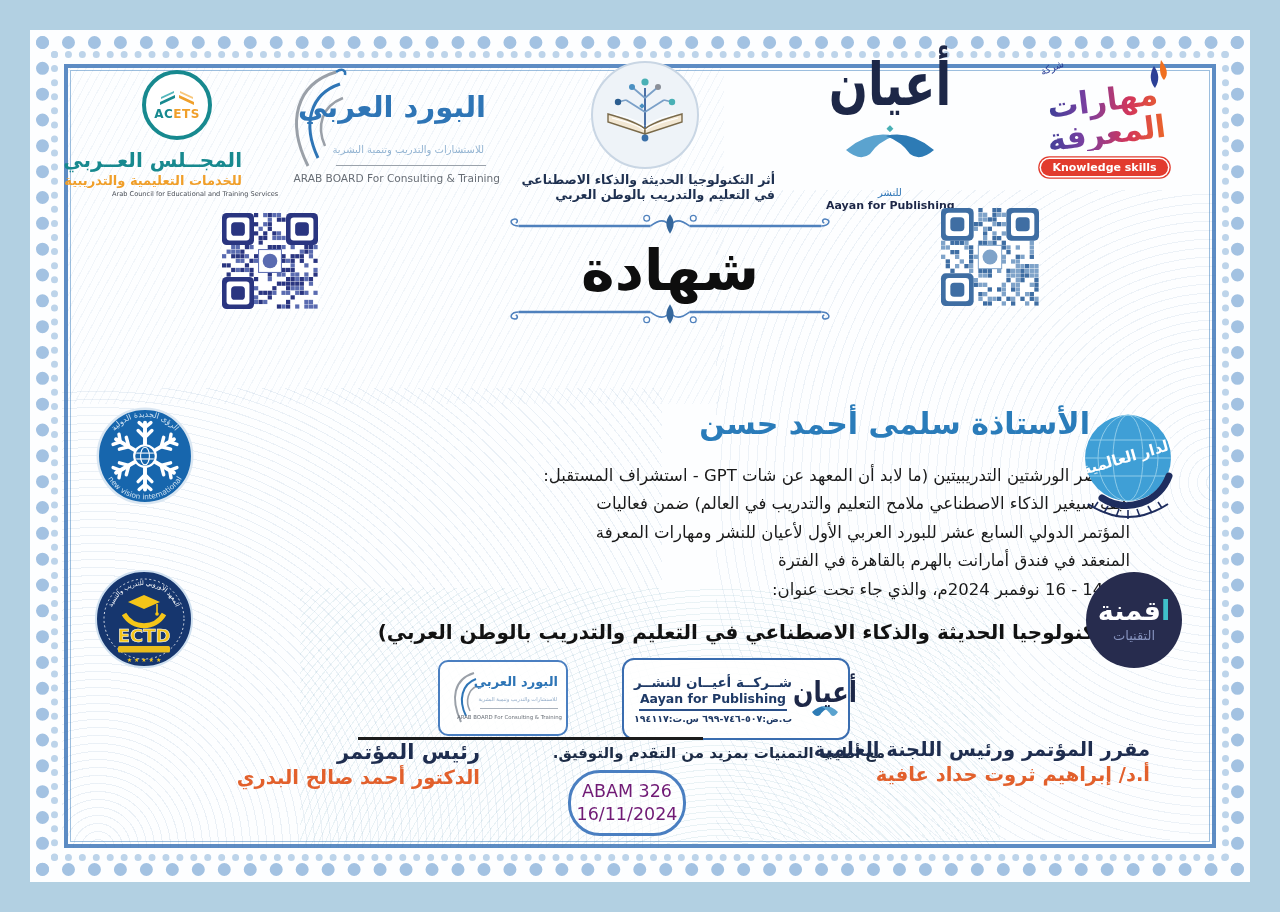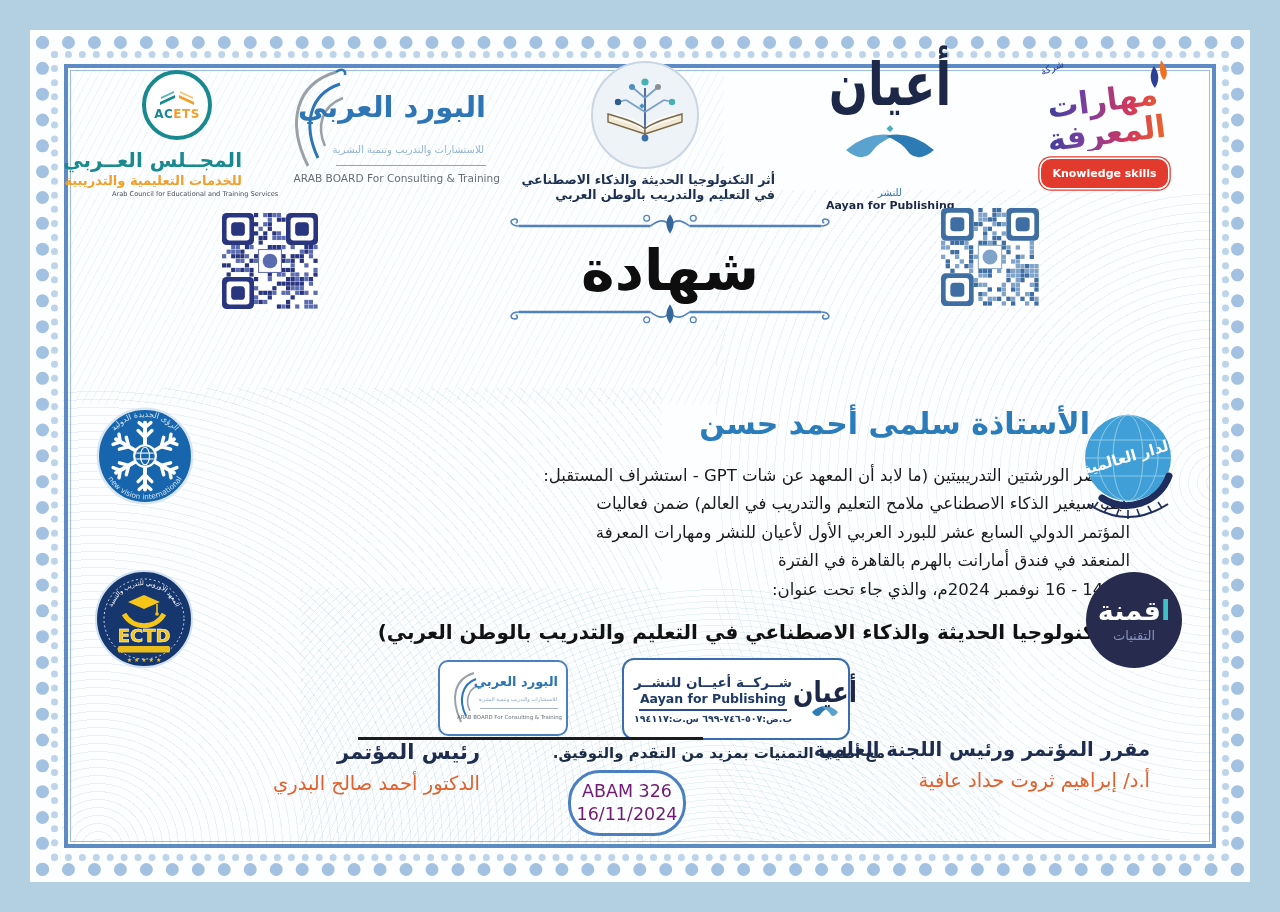--- a/index.html
+++ b/index.html
@@ -55,21 +55,21 @@
   .aayan-sub-ar{font-size:10px;color:#2e75b6;margin-top:17px;}
   .aayan-sub-en{font-size:11px;font-weight:bold;color:#1d2747;margin-top:1px;}
 
   
   .ks-top{left:1032px;top:58px;width:145px;text-align:center;}
   .ks-company{position:absolute;left:8px;top:4px;font-size:10px;color:#2b3f96;transform:rotate(-22deg);}
   .ks-callig{display:inline-block;font-size:31px;font-weight:900;transform:rotate(-7deg);
     background:linear-gradient(100deg,#2b3f96 5%,#7a3fa0 38%,#d3365a 66%,#f07020 95%);
     -webkit-background-clip:text;background-clip:text;color:transparent;line-height:1.05;margin-top:26px;}
   .ks-pill{display:inline-block;margin-top:10px;background:#e23b2e;color:#fff;font-size:11px;font-weight:bold;
-    padding:8px 11px;border-radius:10px;box-shadow:0 0 0 1.5px #fff,0 0 0 2.8px #e23b2e;}
+    padding:2px 11px;border-radius:10px;box-shadow:0 0 0 1.5px #fff,0 0 0 2.8px #e23b2e;}
 
   
   .qr{background:#fff;}
   .qr-left{left:222px;top:213px;width:96px;height:96px;}
   .qr-right{left:941px;top:208px;width:98px;height:98px;}
 
   
   .title-block{left:485px;top:212px;width:370px;text-align:center;}
   .cert-title{font-size:57px;font-weight:900;color:#0e0e0e;line-height:1.05;margin:1px 0;}
 
@@ -99,21 +99,21 @@
   
   .sig-line-center{left:358px;top:737px;width:345px;height:2.5px;background:#1c1c1c;}
   .wishes{left:445px;top:744px;width:440px;font-size:15px;font-weight:600;color:#1c2b45;}
   .abam{left:568px;top:770px;width:112px;height:60px;border:3px solid #4a7fc1;border-radius:32px;
     display:flex;flex-direction:column;align-items:center;justify-content:center;color:#701a75;background:rgba(255,255,255,.6);}
   .abam div{font-size:17.5px;font-weight:500;line-height:1.3;}
   .sig-left{left:140px;top:740px;width:340px;}
   .sig-right{left:800px;top:738px;width:350px;}
   .sig-role{font-size:21px;font-weight:bold;color:#1e2d4f;}
   .sig-right .sig-role{font-size:19.5px;}
-  .sig-name{font-size:19.5px;font-weight:normal;color:#e2602c;margin-top:8px;}
+  .sig-name{font-size:19.5px;font-weight:bold;color:#e2602c;margin-top:2px;}
 
   
   .logo-newvision{left:86px;top:398px;width:118px;height:120px;}
   .logo-ectd{left:94px;top:568px;width:100px;height:102px;}
   .logo-dar{left:1066px;top:404px;width:124px;height:128px;}
   .logo-aqmena{left:1086px;top:572px;width:96px;height:96px;border-radius:50%;background:#272c4e;
     display:flex;flex-direction:column;align-items:center;justify-content:center;}
   .aqmena-name{font-size:27px;font-weight:800;color:#fff;line-height:1;}
   .aqmena-name::first-letter{color:#3fc1c9;}
   .aqmena-sub{font-size:13px;color:#8592bd;margin-top:4px;}

